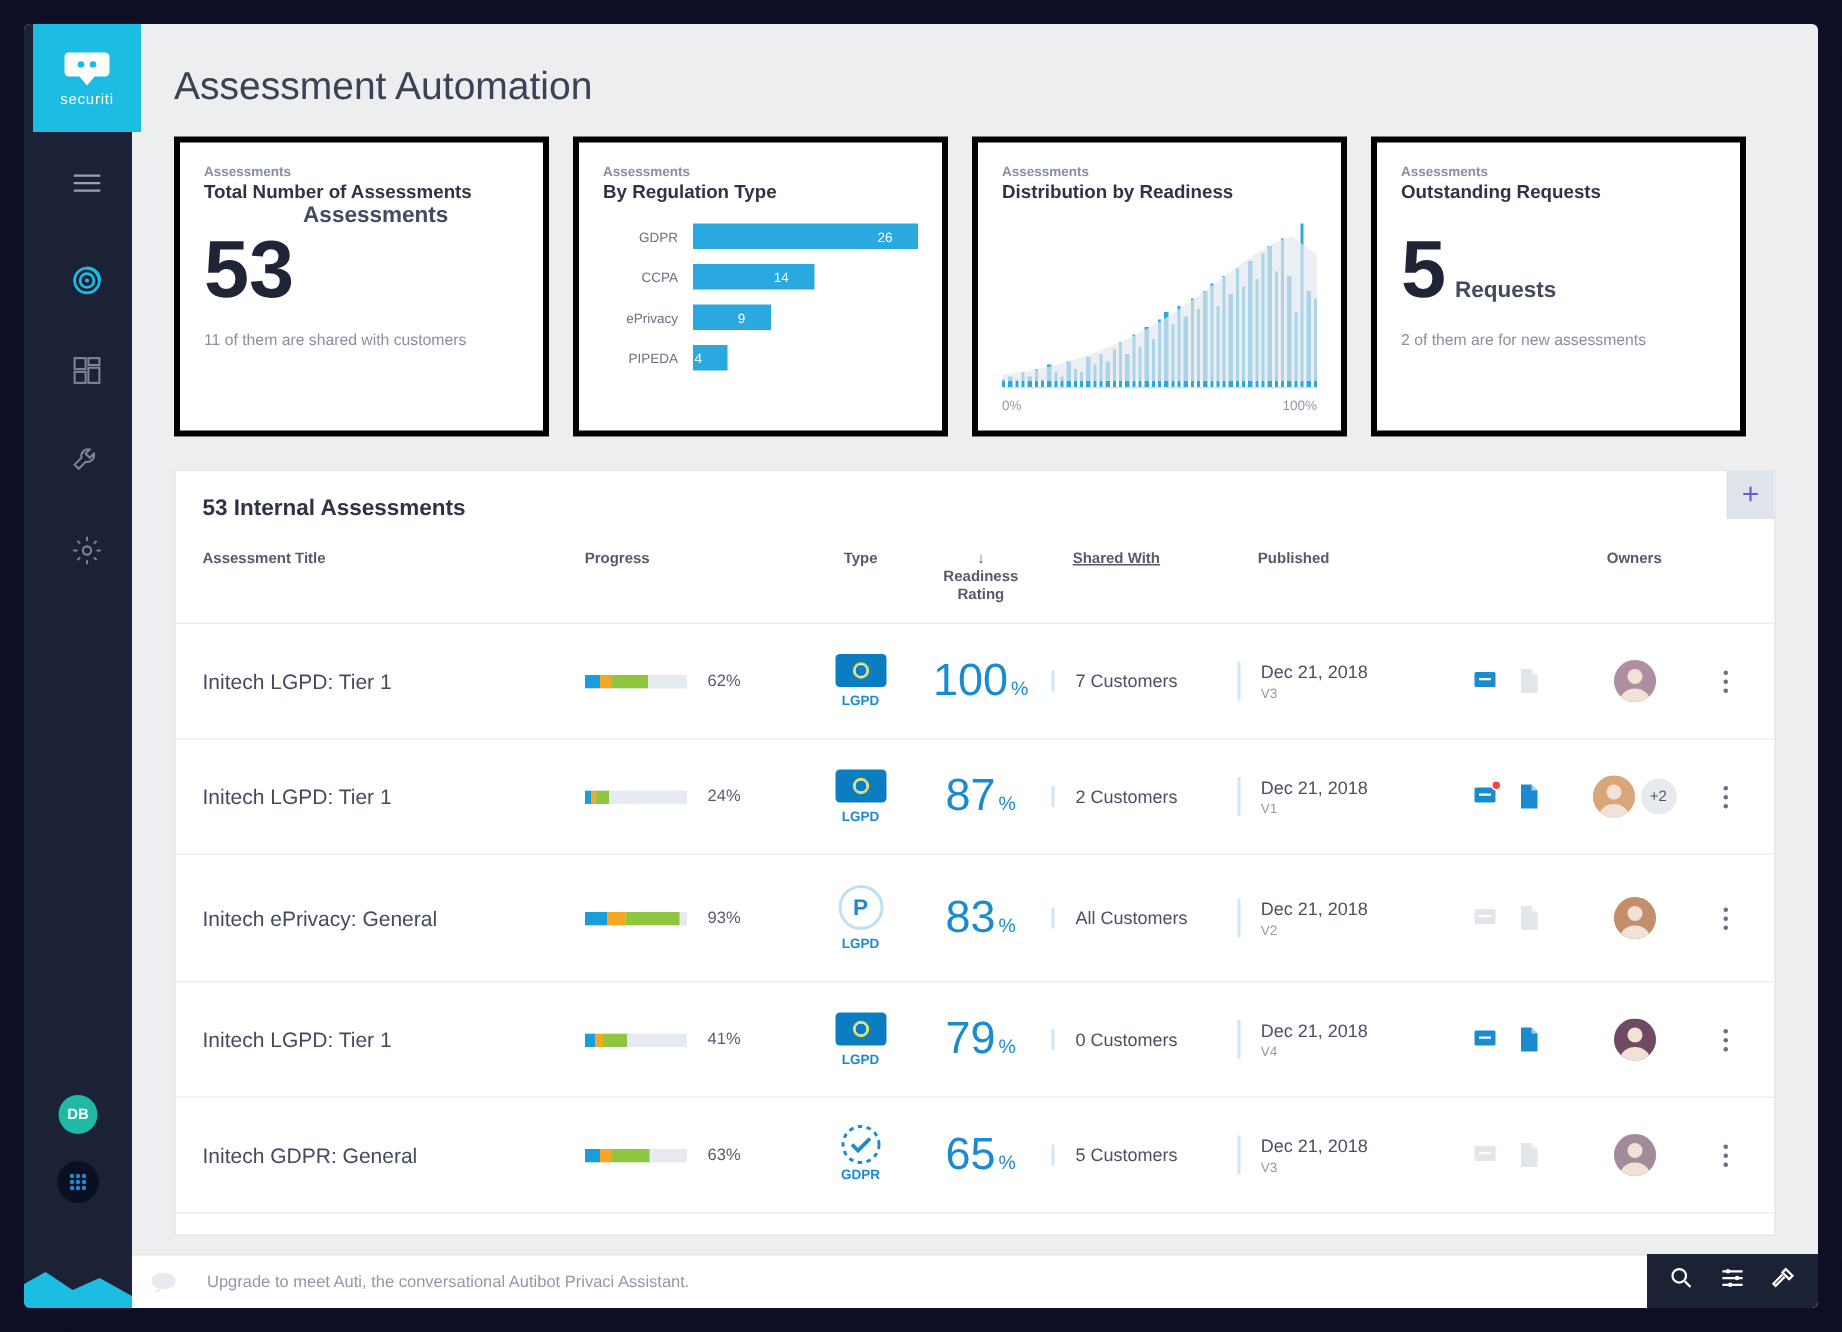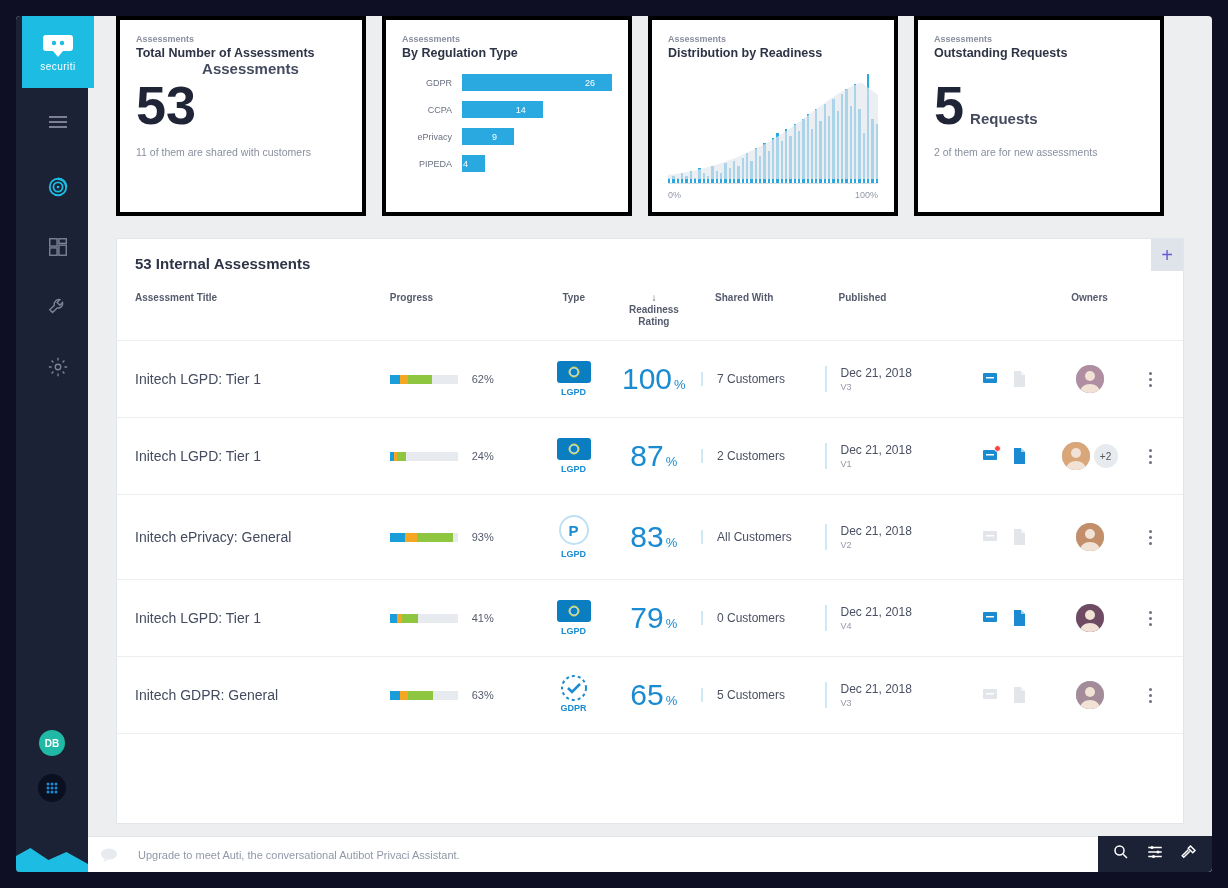--- a/index.html
+++ b/index.html
@@ -45,21 +45,21 @@
   
   .table-wrap { margin:22px 28px 0; background:#fff; border:1px solid #e2e5ea; flex:1; display:flex; flex-direction:column; overflow:hidden; position:relative;}
   .table-title-row { display:flex; align-items:center; padding:16px 18px 10px; }
   .table-title { font-size:15px; color:#2e3446; font-weight:600; }
   .add-btn { position:absolute; right:0; top:0; width:32px; height:32px; background:#dfe3ea; color:#6b58d6; font-size:20px; display:flex; align-items:center; justify-content:center; cursor:pointer;}
   .thead { display:flex; padding:10px 18px 12px; font-size:10px; color:#555b6c; font-weight:600; border-bottom:1px solid #eceef2;}
   .col-title { width:270px; }
   .col-prog { width:160px; }
   .col-type { width:70px; text-align:center;}
   .col-read { width:100px; text-align:center;}
-  .col-shared { width:130px; padding-left:14px;}
+  .col-shared { width:130px; padding-left:14px;text-decoration:underline;}
   .col-pub { width:150px; padding-left:14px;}
   .col-icons { width:80px; }
   .col-own { width:100px; text-align:center;}
   .col-menu { width:30px; }
   .readiness-head { display:flex; flex-direction:column; align-items:center; line-height:1.2;}
   .trow { display:flex; align-items:center; padding:20px 18px; border-bottom:1px solid #eceef2; }
   .cell-title { width:270px; font-size:14px; color:#444b5f; font-weight:400;}
   .cell-prog { width:160px; display:flex; align-items:center; gap:14px;}
   .prog-track { width:68px; height:9px; background:#e7eaef; position:relative; overflow:hidden;}
   .prog-seg { position:absolute; top:0; bottom:0; }
@@ -151,20 +151,21 @@
           <circle cx="3" cy="11" r="1.5" fill="#1a8bd0"></circle>
               <circle cx="7" cy="11" r="1.5" fill="#1a8bd0"></circle>
               <circle cx="11" cy="11" r="1.5" fill="#1a8bd0"></circle>
         </svg>
       </div>
     </div>
     <div class="cyan-blob"></div>
   </div>
 
   <div class="main">
+    <div class="page-title">Assessment Automation</div>
 
     <div class="cards-row">
       <div class="card c1">
         <div class="card-eyebrow">Assessments</div>
         <div class="card-subtitle">Total Number of Assessments</div>
         <div style="display:flex;align-items:flex-start;">
           <div class="big-num">53</div>
           <div class="big-label">Assessments</div>
         </div>
         <div class="card-foot">11 of them are shared with customers</div>

